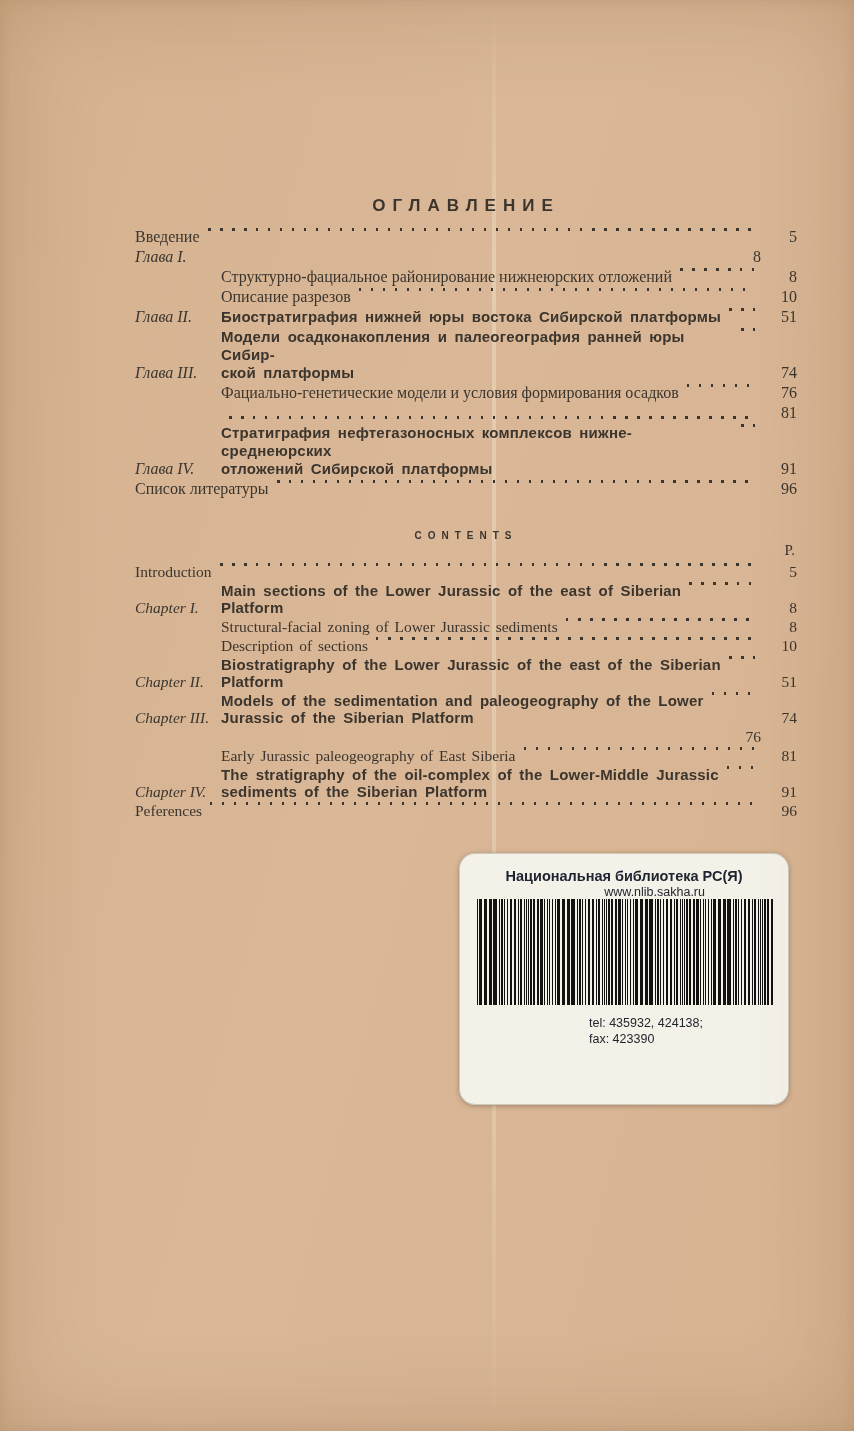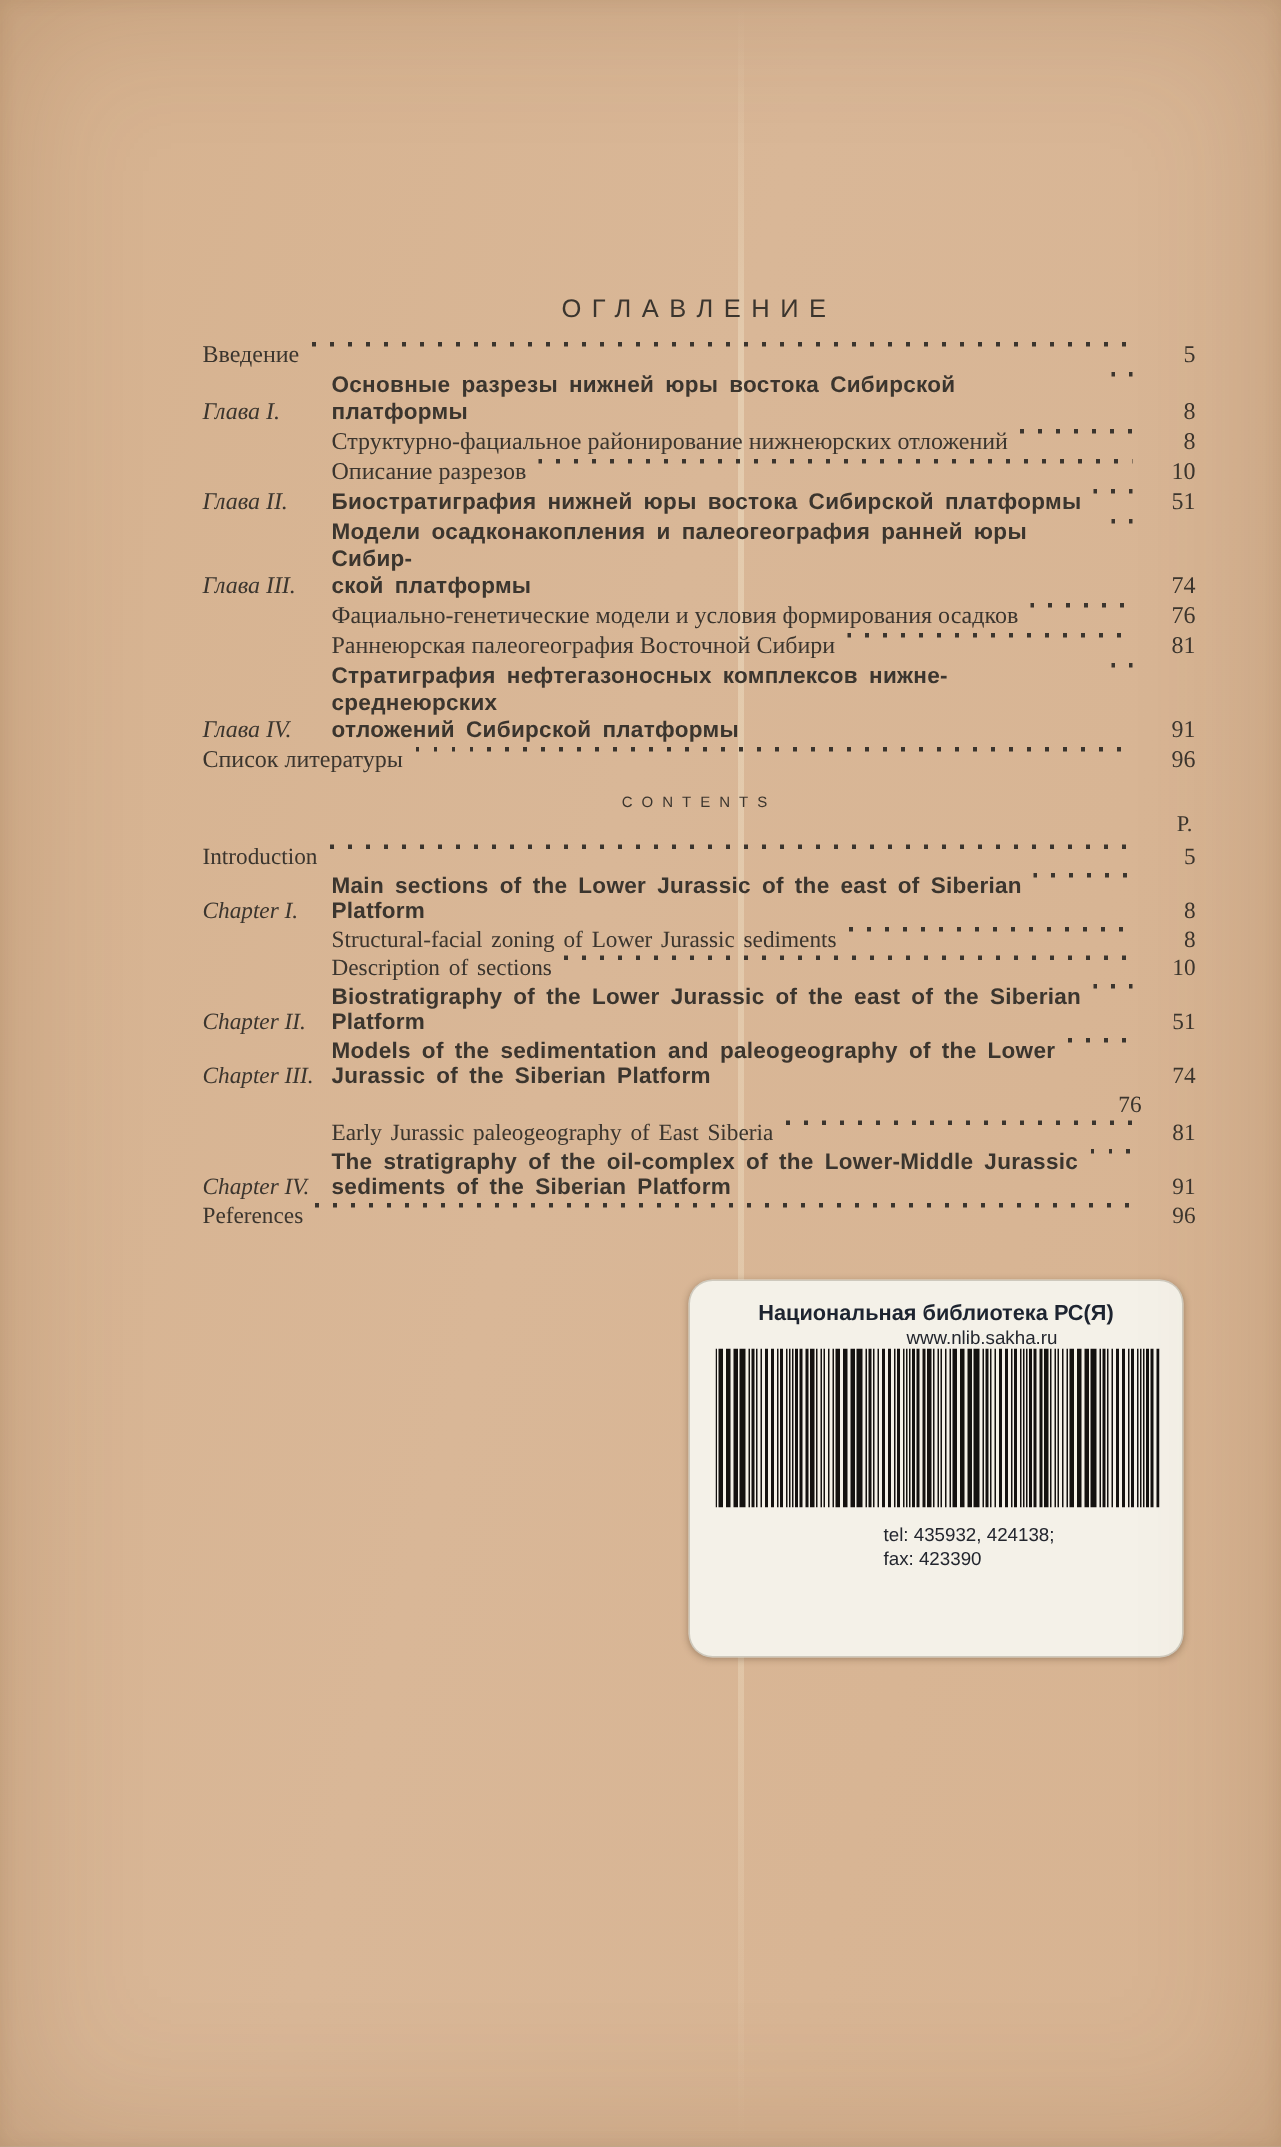--- a/index.html
+++ b/index.html
@@ -18,21 +18,21 @@
   }
   .fold{
     position:absolute;left:492px;top:0;width:4px;height:100%;pointer-events:none;
     background:linear-gradient(180deg,rgba(242,230,204,0),rgba(242,230,204,.45) 18%,rgba(242,230,204,.32) 78%,rgba(242,230,204,0));
   }
   .toc{position:absolute;left:135px;width:662px;}
   .toc.ru{top:196px;}
   .toc.en{top:530px;}
   .toc h1{
     margin:0 0 12px;text-align:center;
-    font-family:"Liberation Sans",sans-serif;font-weight:400;
+    font-family:"Liberation Sans",sans-serif;font-weight:700;
     font-size:17px;letter-spacing:7px;
   }
   .toc.en h1{font-size:10px;letter-spacing:6px;margin-bottom:1px;}
   .pagecol{text-align:right;font-size:15px;margin:0 2px 4px 0;}
   .toc-row{
     display:grid;grid-template-columns:86px 1fr 36px;align-items:end;
     margin-bottom:2px;line-height:18px;font-size:16px;
   }
   .toc.en .toc-row{line-height:17px;font-size:15.5px;}
   .lead{font-style:italic;}
@@ -75,24 +75,20 @@
 
     <span class="cell">
       <span class="t">Введение</span>
       <span class="leader"></span>
     </span>
     <span class="pg">5</span>
   </div>
 
   <div class="toc-row bold">
     <span class="lead">Глава I.</span>
-    <span class="cell">
-      <span class="t">Основные разрезы нижней юры востока Сибирской платформы</span>
-      <span class="leader"></span>
-    </span>
     <span class="pg">8</span>
   </div>
 
   <div class="toc-row">
     <span class="lead"></span>
     <span class="cell">
       <span class="t">Структурно-фациальное районирование нижнеюрских отложений</span>
       <span class="leader"></span>
     </span>
     <span class="pg">8</span>
@@ -131,21 +127,20 @@
     <span class="cell">
       <span class="t">Фациально-генетические модели и условия формирования осадков</span>
       <span class="leader"></span>
     </span>
     <span class="pg">76</span>
   </div>
 
   <div class="toc-row">
     <span class="lead"></span>
     <span class="cell">
-      <span class="t">Раннеюрская палеогеография Восточной Сибири</span>
       <span class="leader"></span>
     </span>
     <span class="pg">81</span>
   </div>
 
   <div class="toc-row bold">
     <span class="lead">Глава IV.</span>
     <span class="cell">
       <span class="t">Стратиграфия нефтегазоносных комплексов нижне-среднеюрских
 отложений Сибирской платформы</span>

